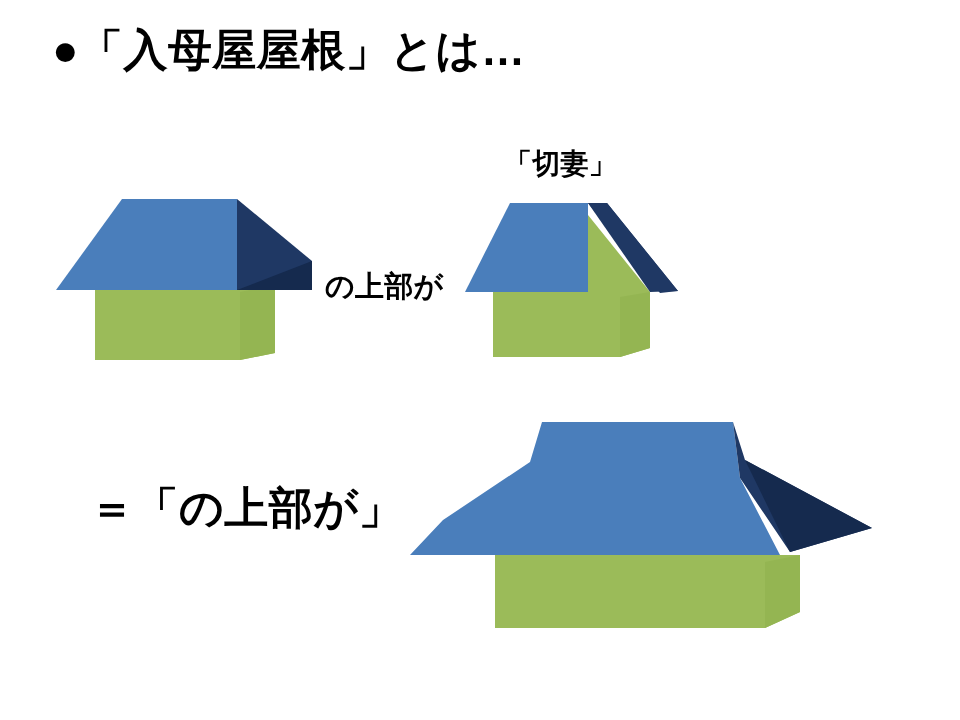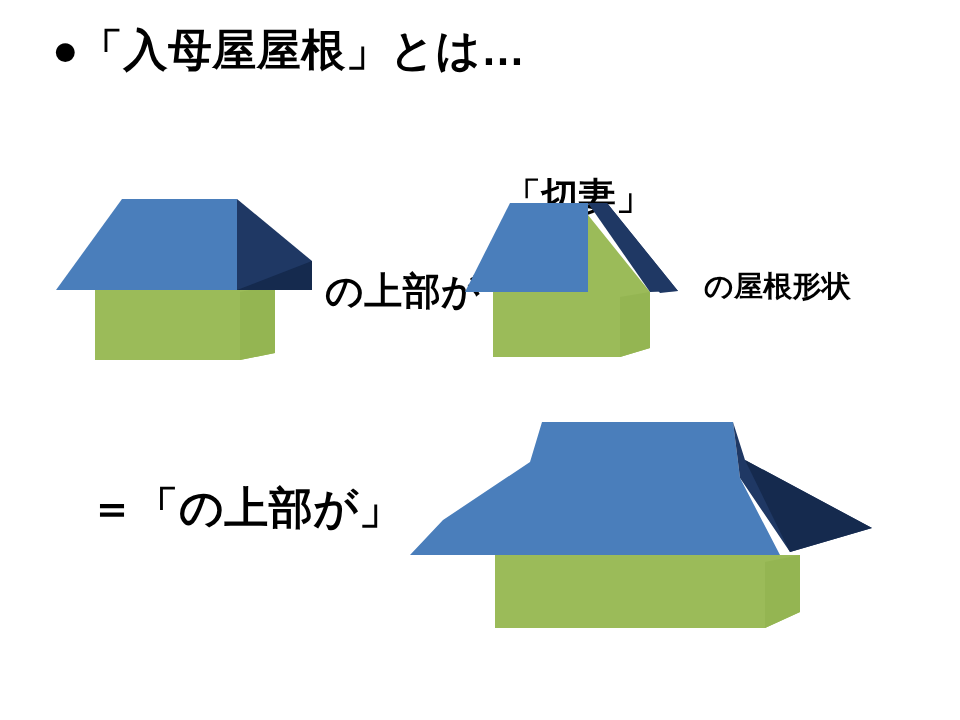--- a/index.html
+++ b/index.html
@@ -34,27 +34,26 @@
     font-size: 44px;
   }
   #label-yosemune {
     left: 124px;
     top: 150px;
     font-size: 28px;
   }
   #label-kirizuma {
     left: 504px;
     top: 150px;
-    font-size: 37px;
-    margin-top: 28px;
+    font-size: 28px;
   }
   #connector-upper {
     left: 325px;
     top: 272px;
-    font-size: 38px;
+    font-size: 29px;
     font-family: Liberation Serif, serif;
   }
   #connector-shape {
     left: 704px;
     top: 272px;
     font-size: 29px;
   }
   #conclusion-text {
     left: 90px;
     top: 486px;
@@ -96,21 +95,20 @@
     <polygon points="23,107 180,107 180,163 150,172 23,172" fill="#9bbb59"></polygon>
     <polygon points="180,107 180,163 150,172 150,112" fill="#94b552"></polygon>
     <polygon points="118,30 180,107 60,107" fill="#9bbb59"></polygon>
 
     <polygon points="40,18 118,18 118,107 -5,107" fill="#4a7ebb"></polygon>
 
     <polygon points="118,18 137,18 208,106 190,108" fill="#1f3864"></polygon>
     <polygon points="118,18 137,18 208,106 180,107" fill="#1f3864"></polygon>
   </svg>
 
-  <div class="txt" id="connector-shape">の屋根形状</div>
 
   <div class="txt" id="conclusion-text">＝「の上部が」</div>
 
   <svg class="house" id="house-irimoya" width="500" height="260" viewBox="0 0 500 260">
 
     <polygon points="95,155 400,155 400,212 365,228 95,228" fill="#9bbb59"></polygon>
     <polygon points="400,155 400,212 365,228 365,162" fill="#94b552"></polygon>
 
     <polygon points="142,22 333,22 340,78 380,155 10,155 43,120 130,62" fill="#4a7ebb"></polygon>
 

